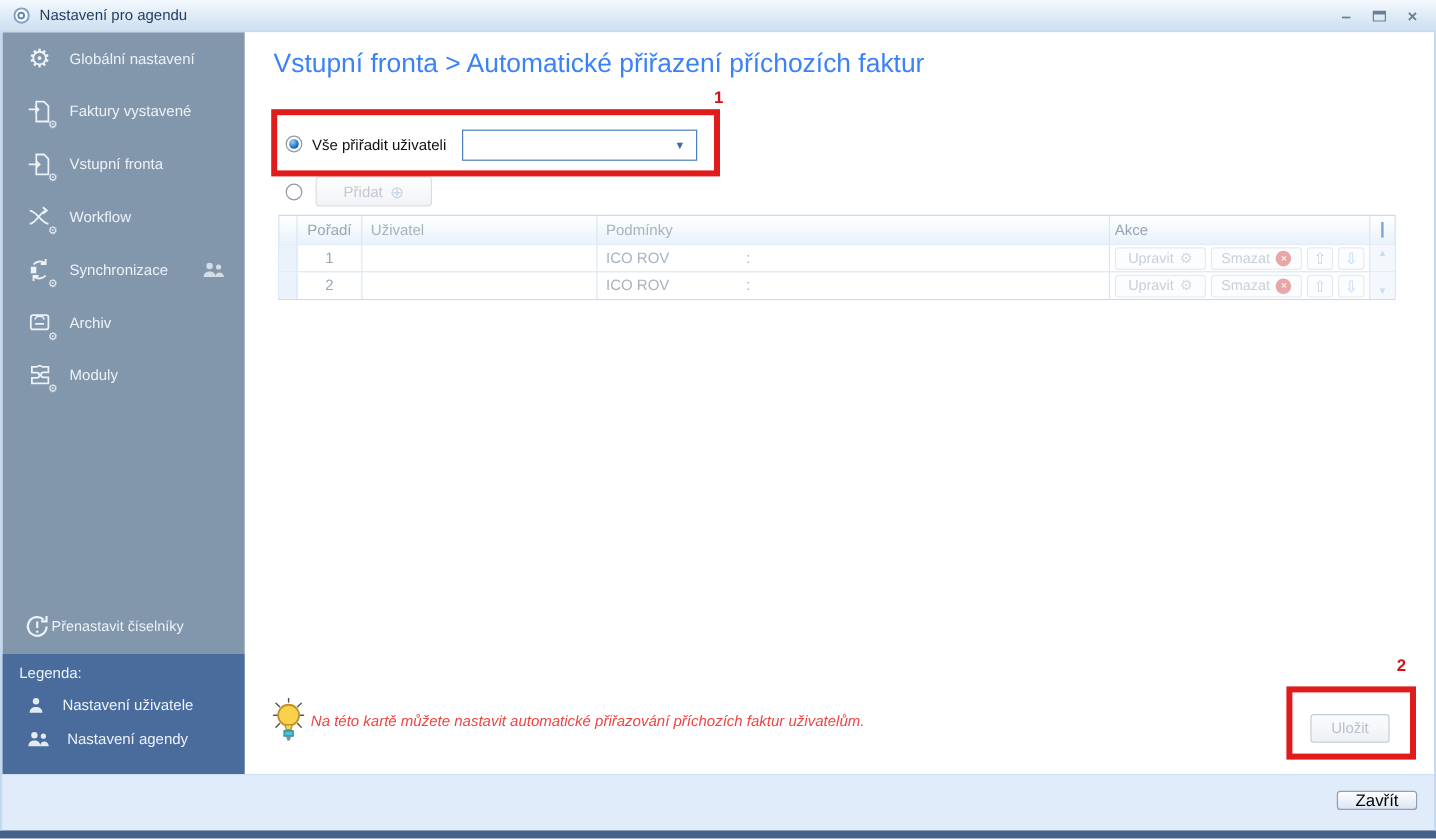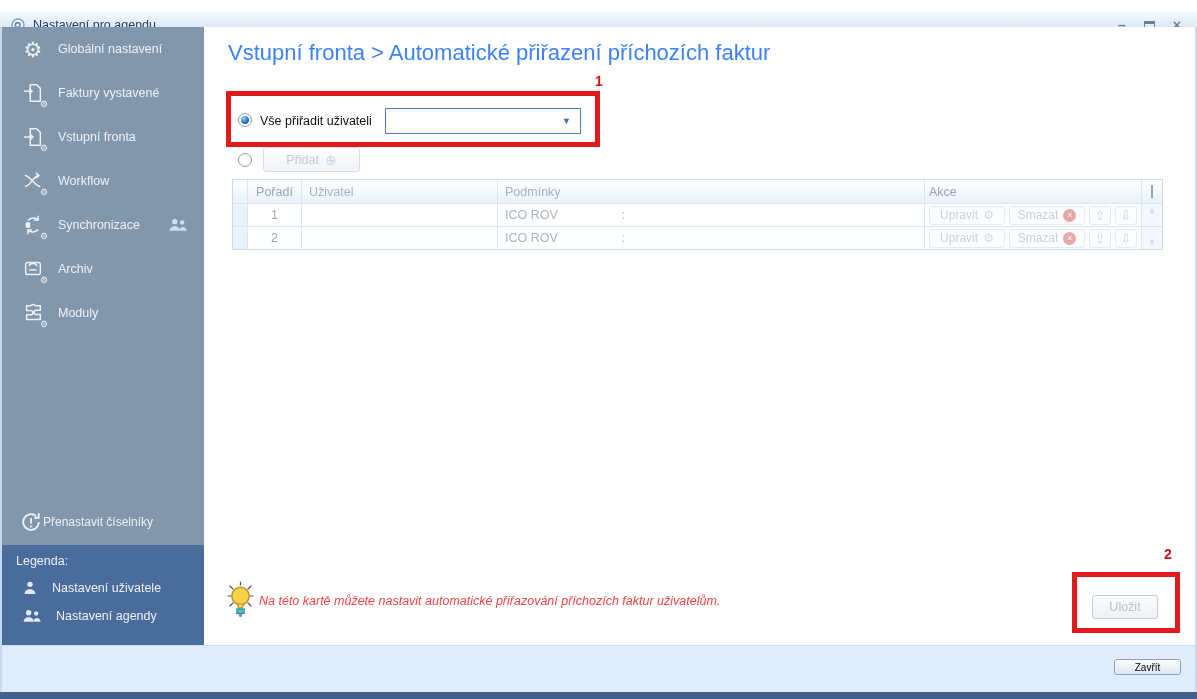--- a/index.html
+++ b/index.html
@@ -1,20 +1,20 @@
 <!DOCTYPE html>
 <html><head>
 <meta charset="utf-8">
 <style>
   html,body{margin:0;padding:0;background:#fff;}
   *{box-sizing:border-box;}
   .window{position:relative;width:1197px;height:699px;font-family:"Liberation Sans",sans-serif;background:#fff;overflow:hidden;}
 
   
-  .titlebar{position:absolute;left:0;top:12px;width:1197px;height:27px;
+  .titlebar{position:absolute;left:0;top:0;width:1197px;height:27px;
     background:linear-gradient(#f4f9fe,#d8e6f4 70%,#cfdff0);
     border-bottom:1px solid #bdd2e8;display:flex;align-items:center;padding:0 10px;}
   .app-title{color:#1f3b5e;font-size:12.5px;margin-left:7px;}
   .win-controls{margin-left:auto;display:flex;align-items:center;gap:18px;padding-right:6px;}
   .win-btn{color:#6b8097;font-size:14px;line-height:14px;cursor:pointer;font-weight:bold;}
   .maxi{width:11px;height:9px;border:1.5px solid #6b8097;border-top-width:3px;display:inline-block;}
 
   
   .edge{position:absolute;top:27px;bottom:7px;width:2px;background:#c3d9ef;z-index:4;}
   .edge.left{left:0;} .edge.right{right:0;}
@@ -84,21 +84,21 @@
   
   .hint{position:absolute;left:23px;top:554px;display:flex;align-items:center;gap:5px;}
   .hint-text{color:#ef4444;font-size:12.5px;font-style:italic;}
   .save-btn{position:absolute;left:888px;top:568px;width:66px;height:24px;border:1px solid #c3cbd4;border-radius:3px;
     background:linear-gradient(#fbfcfd,#eef1f5);color:#b9c2cc;font-size:12.5px;
     display:flex;align-items:center;justify-content:center;}
 
   
   .footer{position:absolute;left:2px;right:2px;top:645px;height:47px;background:#e1ecfb;border-top:1px solid #cddff2;}
   .close-btn{position:absolute;right:14px;top:13px;width:67px;height:16px;border:1px solid #8ea0b5;border-radius:3px;
-    background:linear-gradient(#fdfeff,#dce6f2);color:#000;font-size:10px;
+    background:linear-gradient(#fdfeff,#dce6f2);color:#000;font-size:14px;
     display:flex;align-items:center;justify-content:center;cursor:pointer;}
 
   
   .ann-box{position:absolute;border:5px solid #e01b1b;z-index:20;pointer-events:none;}
   .ann1{left:226px;top:91px;width:374px;height:56px;}
   .ann2{left:1072px;top:572px;width:108px;height:61px;}
   .ann-num{position:absolute;color:#cc1414;font-weight:bold;font-size:14px;z-index:21;pointer-events:none;}
   .annNum1{left:595px;top:73px;}
   .annNum2{left:1164px;top:546px;}
 

